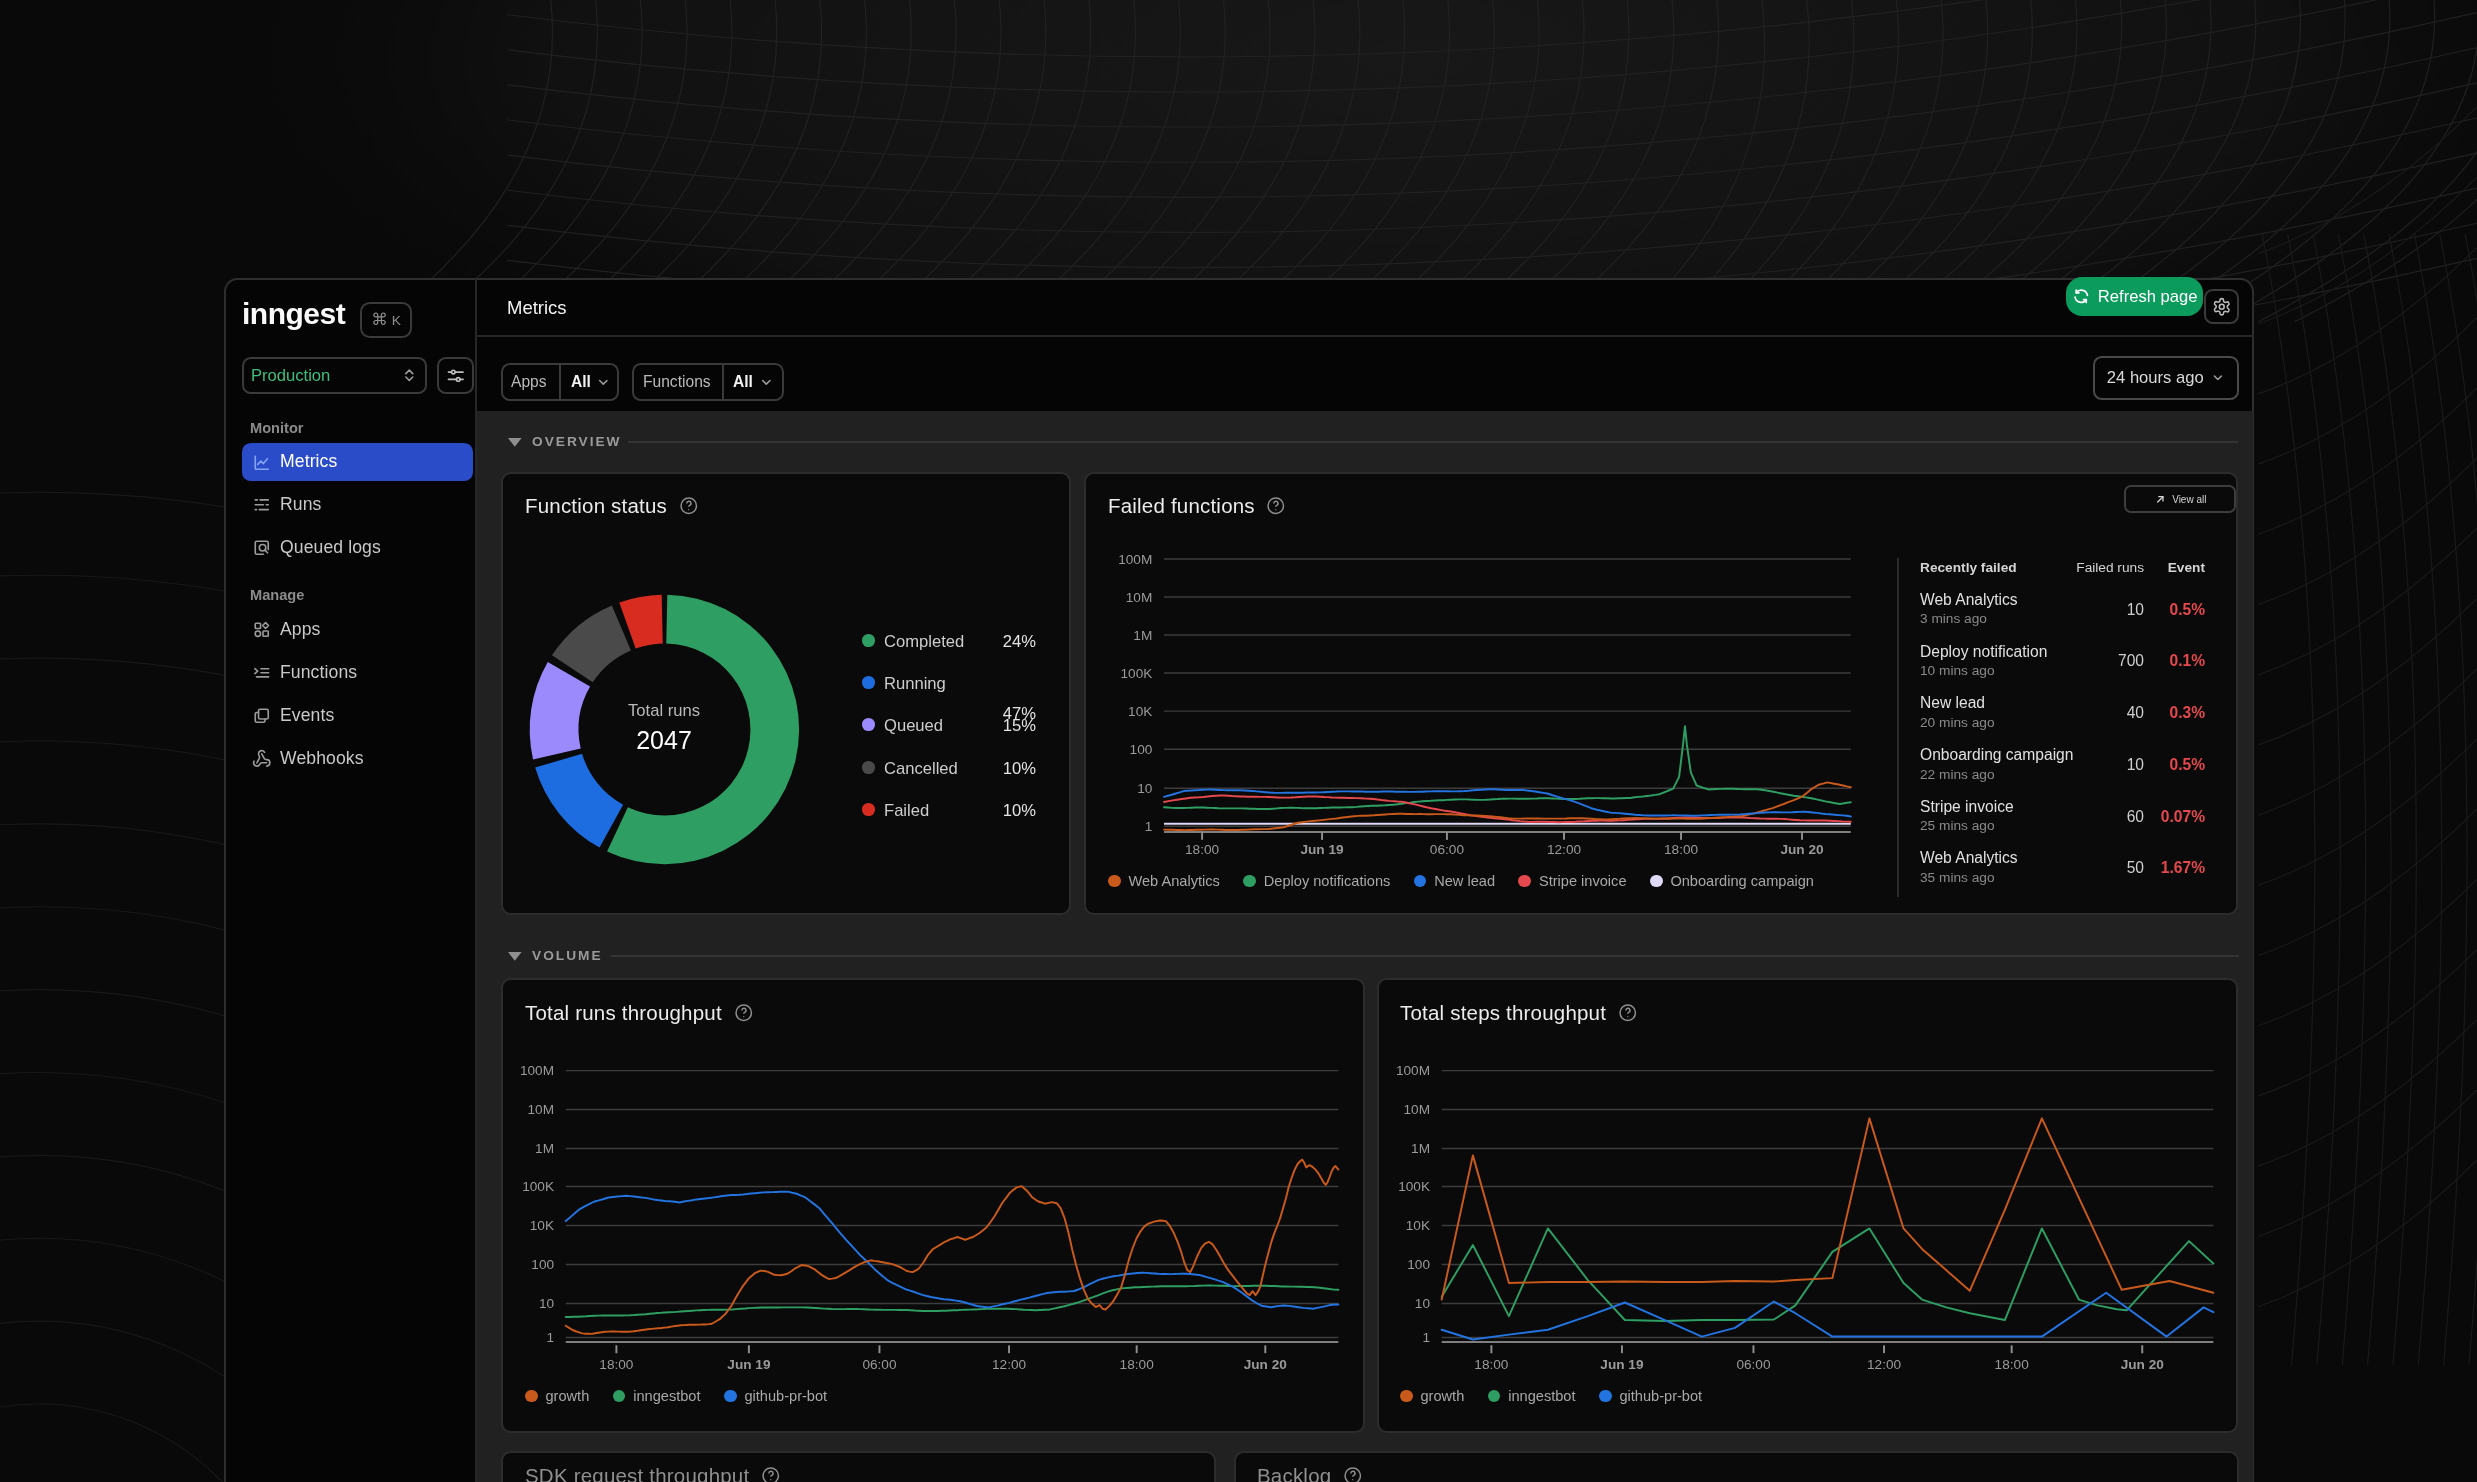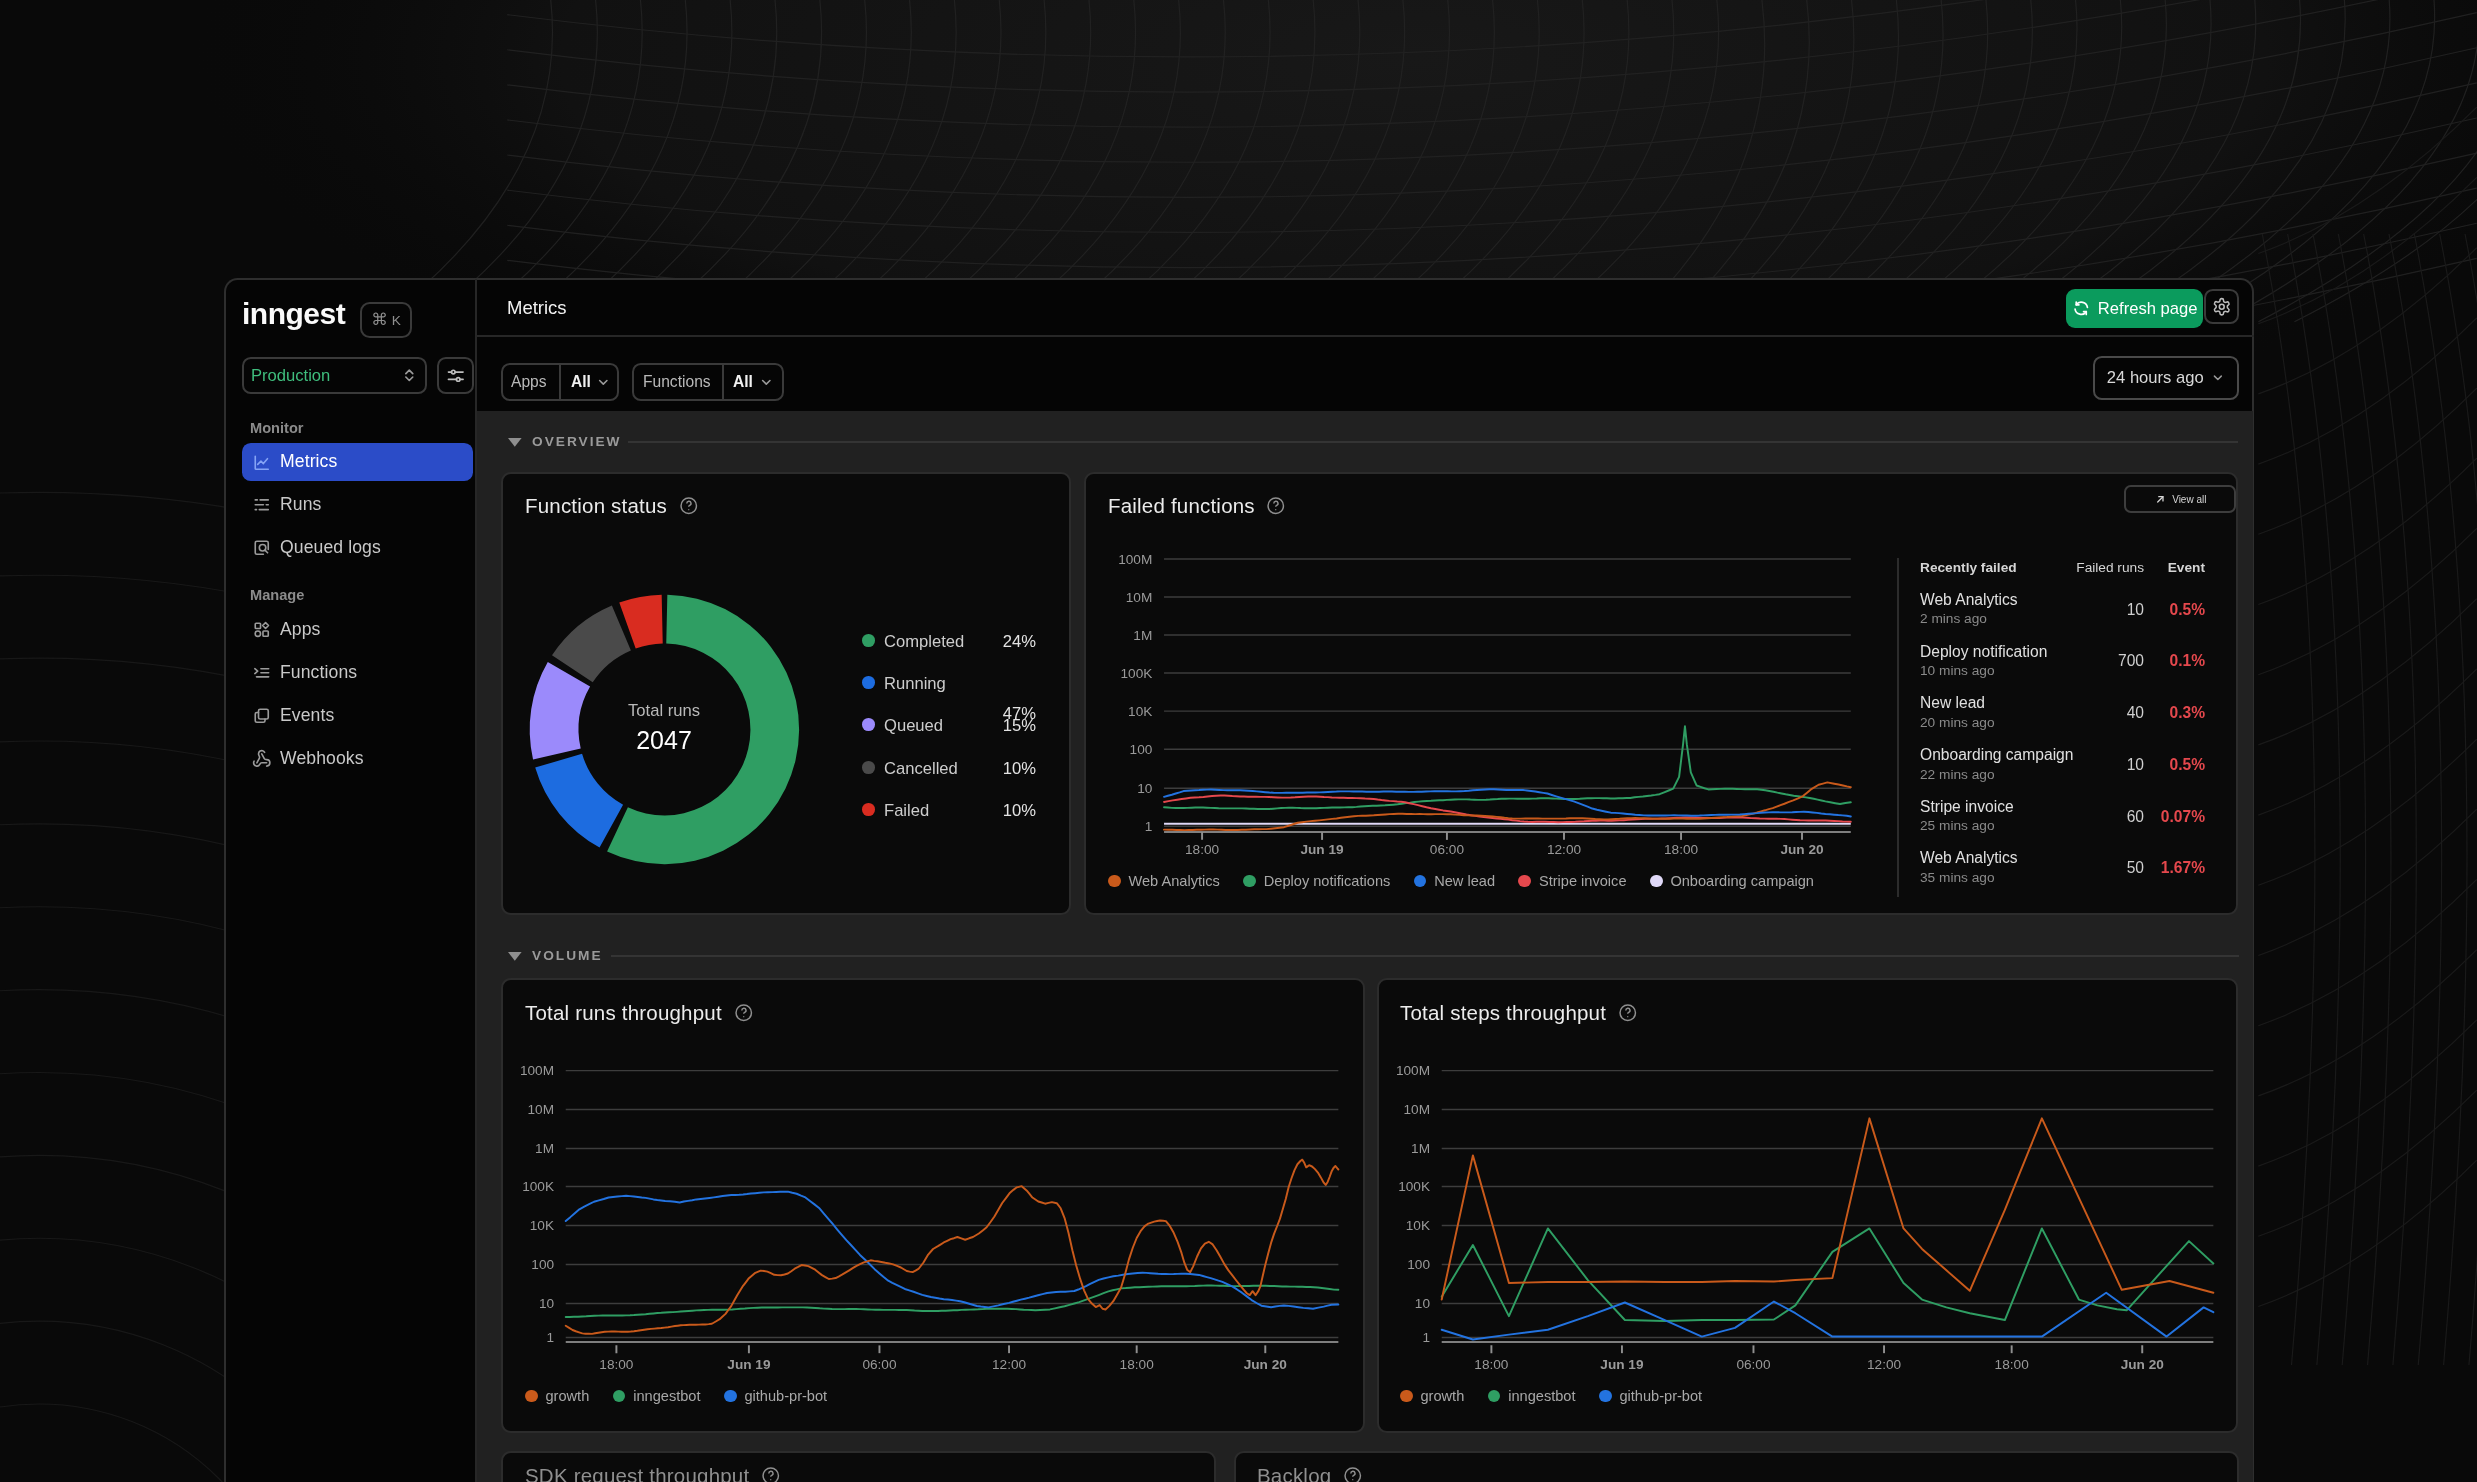--- a/index.html
+++ b/index.html
@@ -187,21 +187,21 @@
     <path d="M16 16v2a2 2 0 0 1-2 2H6a2 2 0 0 1-2-2V10a2 2 0 0 1 2-2h2"></path>
   </svg>
 <div class="navtxt" style="left:280px;top:707px;color:#c9c9c9">Events</div>
 <svg width="19.5" height="19.5" viewBox="0 0 24 24" style="position:absolute;left:252px;top:749px" fill="none" stroke="#9b9b9b" stroke-width="2" stroke-linecap="round" stroke-linejoin="round">
     <path d="M18 16.98h-5.99c-1.1 0-1.95.94-2.48 1.9A4 4 0 0 1 2 17c.01-.7.2-1.4.57-2"></path>
     <path d="m6 17 3.13-5.78c.53-.97.1-2.18-.5-3.1a4 4 0 1 1 6.89-4.06"></path>
     <path d="m12 6 3.13 5.73C15.66 12.7 16.9 13 18 13a4 4 0 0 1 0 8"></path>
   </svg>
 <div class="navtxt" style="left:280px;top:750px;color:#c9c9c9">Webhooks</div>
 <div class="abs" style="left:507px;top:297px;font-size:18.5px;font-weight:500;color:#f2f2f2">Metrics</div>
-<div class="abs" style="left:2066px;top:289px;width:137px;height:39px;background:#0b9b5d;border-radius:9px;display:flex;align-items:center;justify-content:center;gap:7.8px;color:#fff;font-size:16.6px;white-space:nowrap"><svg width="18.5" height="18.5" viewBox="0 0 24 24" fill="none" stroke="#fff" stroke-width="2.2" stroke-linecap="round" stroke-linejoin="round">
+<div class="abs" style="left:2066px;top:277px;width:137px;height:39px;background:#0b9b5d;border-radius:16px;display:flex;align-items:center;justify-content:center;gap:7.8px;color:#fff;font-size:16.6px;white-space:nowrap"><svg width="18.5" height="18.5" viewBox="0 0 24 24" fill="none" stroke="#fff" stroke-width="2.2" stroke-linecap="round" stroke-linejoin="round">
       <path d="M20 11a8 8 0 0 0-14.5-3.5"></path>
       <path d="M5.5 4v3.5H9"></path>
       <path d="M4 13a8 8 0 0 0 14.5 3.5"></path>
       <path d="M18.5 20v-3.5H15"></path>
     </svg>Refresh page</div>
 <div class="abs" style="left:2204px;top:289px;width:35px;height:35px;border:2px solid #3a3a3a;border-radius:8.8px;display:flex;align-items:center;justify-content:center">
     <svg width="19.5" height="19.5" viewBox="0 0 24 24" fill="none" stroke="#bdbdbd" stroke-width="1.9" stroke-linecap="round" stroke-linejoin="round">
       <path d="M12.2 2h-.4a2 2 0 0 0-2 2v.2a2 2 0 0 1-1 1.7l-.4.2a2 2 0 0 1-2 0l-.2-.1a2 2 0 0 0-2.7.7l-.2.4a2 2 0 0 0 .7 2.7l.2.1a2 2 0 0 1 1 1.7v.5a2 2 0 0 1-1 1.7l-.2.1a2 2 0 0 0-.7 2.7l.2.4a2 2 0 0 0 2.7.7l.2-.1a2 2 0 0 1 2 0l.4.2a2 2 0 0 1 1 1.7V20a2 2 0 0 0 2 2h.4a2 2 0 0 0 2-2v-.2a2 2 0 0 1 1-1.7l.4-.2a2 2 0 0 1 2 0l.2.1a2 2 0 0 0 2.7-.7l.2-.4a2 2 0 0 0-.7-2.7l-.2-.1a2 2 0 0 1-1-1.7v-.5a2 2 0 0 1 1-1.7l.2-.1a2 2 0 0 0 .7-2.7l-.2-.4a2 2 0 0 0-2.7-.7l-.2.1a2 2 0 0 1-2 0l-.4-.2a2 2 0 0 1-1-1.7V4a2 2 0 0 0-2-2z"></path>
       <circle cx="12" cy="12" r="3"></circle>
     </svg>
@@ -304,21 +304,21 @@
 <div class="abs" style="left:2124px;top:485px;width:112px;height:28px;border:2px solid #3d3d3d;border-radius:6.8px;display:flex;align-items:center;justify-content:center;gap:5.9px;color:#d6d6d6;font-size:10px;white-space:nowrap"><svg width="12.7" height="12.7" viewBox="0 0 24 24" fill="none" stroke="#d6d6d6" stroke-width="2.4" stroke-linecap="round" stroke-linejoin="round">
       <path d="M7 17L17 7"></path>
       <path d="M9 7h8v8"></path>
     </svg>View all</div>
 <div class="abs" style="left:1108px;top:873px;white-space:nowrap"><span class="li"><span class="dot" style="background:#c95a1b"></span>Web Analytics</span><span class="li"><span class="dot" style="background:#2f9e63"></span>Deploy notifications</span><span class="li"><span class="dot" style="background:#2373e0"></span>New lead</span><span class="li"><span class="dot" style="background:#e5484d"></span>Stripe invoice</span><span class="li"><span class="dot" style="background:#e0d9f8"></span>Onboarding campaign</span></div>
 <div class="abs" style="left:1897px;top:558px;width:2px;height:339px;background:#2c2c2c"></div>
 <div class="abs" style="left:1920px;top:560px;font-size:13.7px;font-weight:700;color:#d5d5d5">Recently failed</div>
 <div class="abs" style="left:2046px;top:560px;width:98px;text-align:right;font-size:13.7px;font-weight:400;color:#d5d5d5">Failed runs</div>
 <div class="abs" style="left:2117px;top:560px;width:88px;text-align:right;font-size:13.7px;font-weight:700;color:#d5d5d5">Event</div>
 <div class="abs" style="left:1920px;top:591px;font-size:15.6px;color:#e0e0e0">Web Analytics</div>
-<div class="abs" style="left:1920px;top:611px;font-size:13.7px;color:#8a8a8a">2 mins ago</div>
+<div class="abs" style="left:1920px;top:611px;font-size:13.7px;color:#8a8a8a">3 mins ago</div>
 <div class="abs" style="left:2046px;top:601px;width:98px;text-align:right;font-size:15.6px;color:#cfcfcf">10</div>
 <div class="abs" style="left:2117px;top:601px;width:88px;text-align:right;font-size:15.6px;font-weight:600;color:#e5484d">0.5%</div>
 <div class="abs" style="left:1920px;top:643px;font-size:15.6px;color:#e0e0e0">Deploy notification</div>
 <div class="abs" style="left:1920px;top:663px;font-size:13.7px;color:#8a8a8a">10 mins ago</div>
 <div class="abs" style="left:2046px;top:652px;width:98px;text-align:right;font-size:15.6px;color:#cfcfcf">700</div>
 <div class="abs" style="left:2117px;top:652px;width:88px;text-align:right;font-size:15.6px;font-weight:600;color:#e5484d">0.1%</div>
 <div class="abs" style="left:1920px;top:694px;font-size:15.6px;color:#e0e0e0">New lead</div>
 <div class="abs" style="left:1920px;top:715px;font-size:13.7px;color:#8a8a8a">20 mins ago</div>
 <div class="abs" style="left:2046px;top:704px;width:98px;text-align:right;font-size:15.6px;color:#cfcfcf">40</div>
 <div class="abs" style="left:2117px;top:704px;width:88px;text-align:right;font-size:15.6px;font-weight:600;color:#e5484d">0.3%</div>

